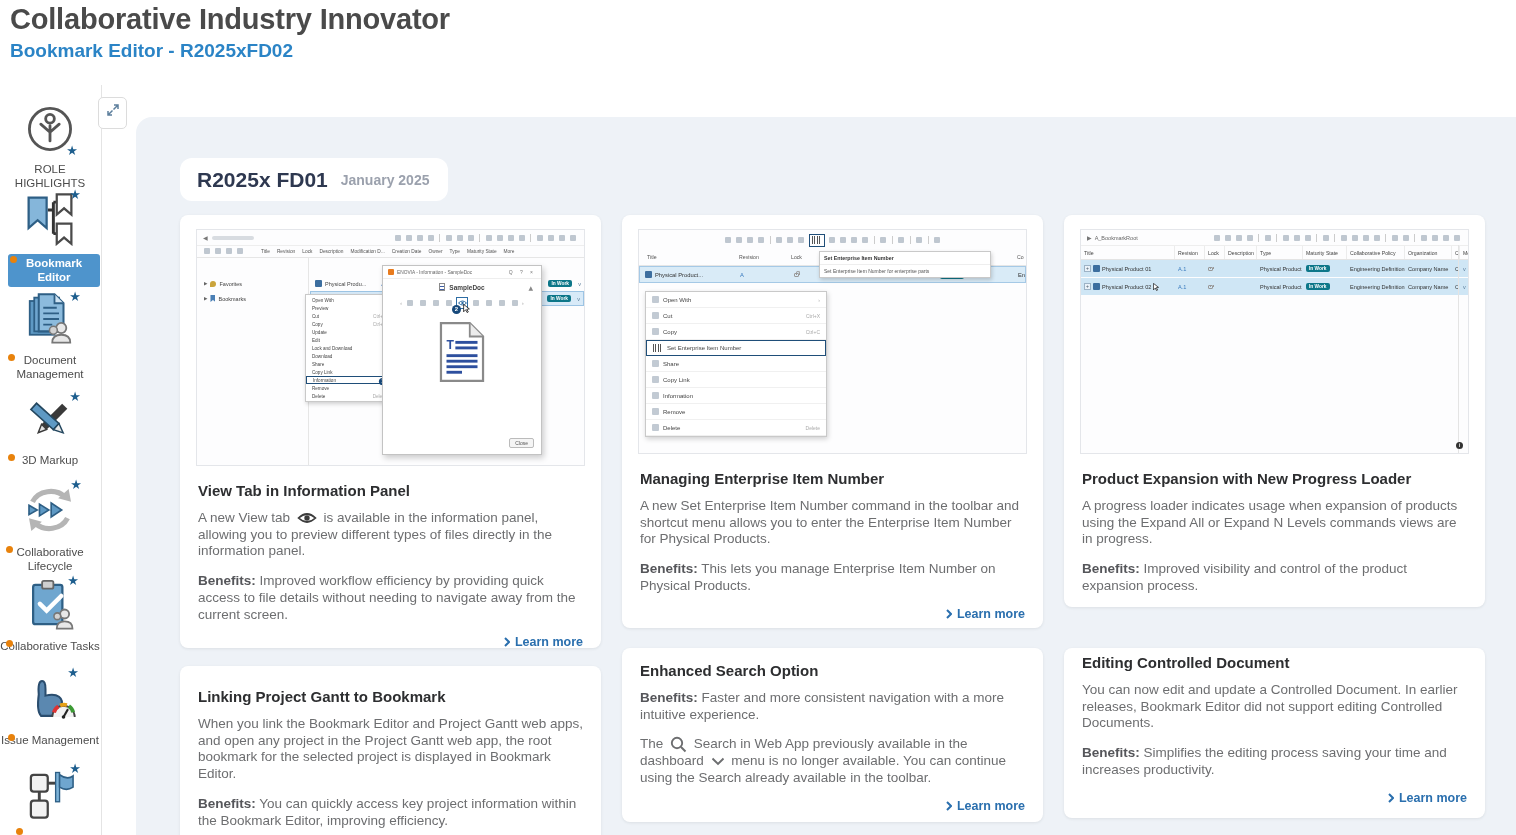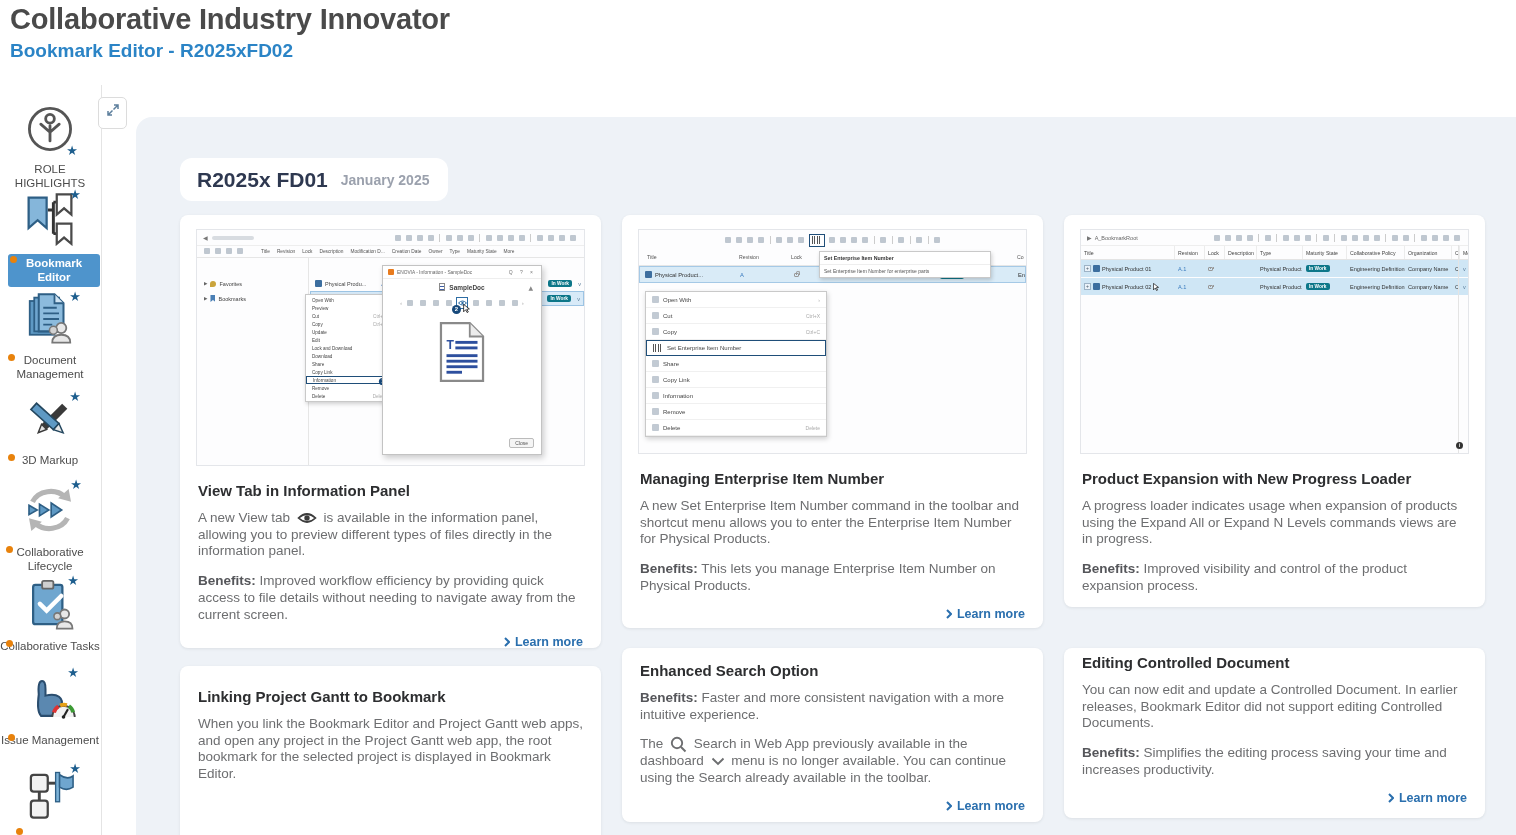--- a/index.html
+++ b/index.html
@@ -692,20 +692,23 @@
           </svg>
         <span>Learn more</span>
       </div>
     </div>
   </div>
 
   <div class="card" style="left:44px; top:549px; height:240px;">
     <div class="card-text" style="padding-top:22px;">
       <div class="card-title">Linking Project Gantt to Bookmark</div>
       <div class="card-body">When you link the Bookmark Editor and Project Gantt web apps, and open any project in the Project Gantt web app, the root bookmark for the selected project is displayed in Bookmark Editor.</div>
+      <div class="card-body">
+        <b>Benefits:</b> <span>You can quickly access key project information within the Bookmark Editor, improving efficiency.</span>
+      </div>
 
     </div>
   </div>
 
   <div class="card" style="left:486px; top:531px; height:174px;">
     <div class="card-text" style="padding-top:14px;">
       <div class="card-title">Enhanced Search Option</div>
       <div class="card-body">
         <b>Benefits:</b> <span>Faster and more consistent navigation with a more intuitive experience.</span>
       </div>

